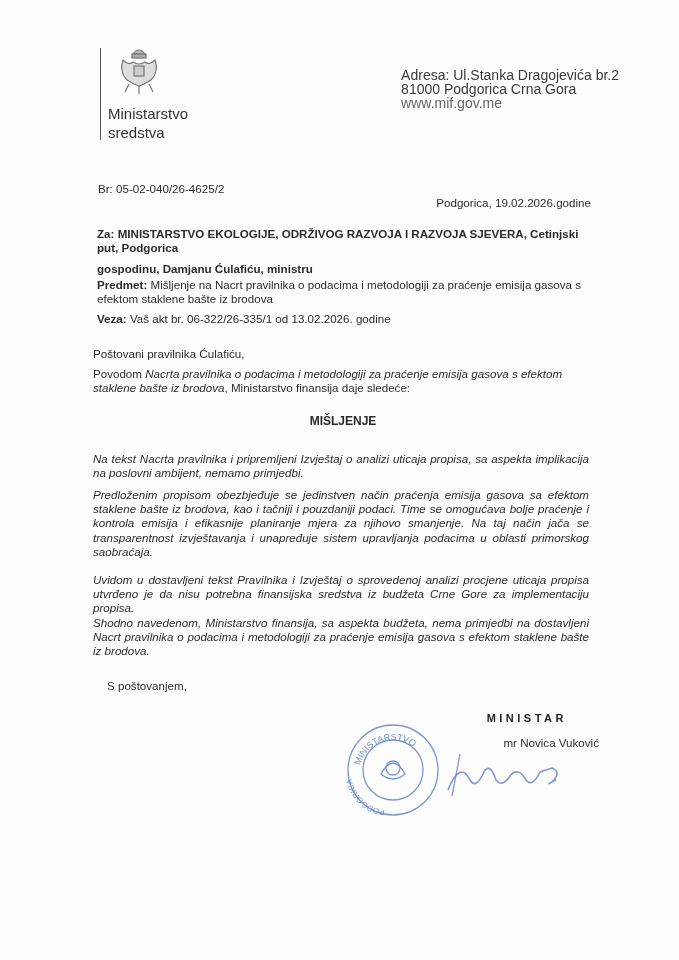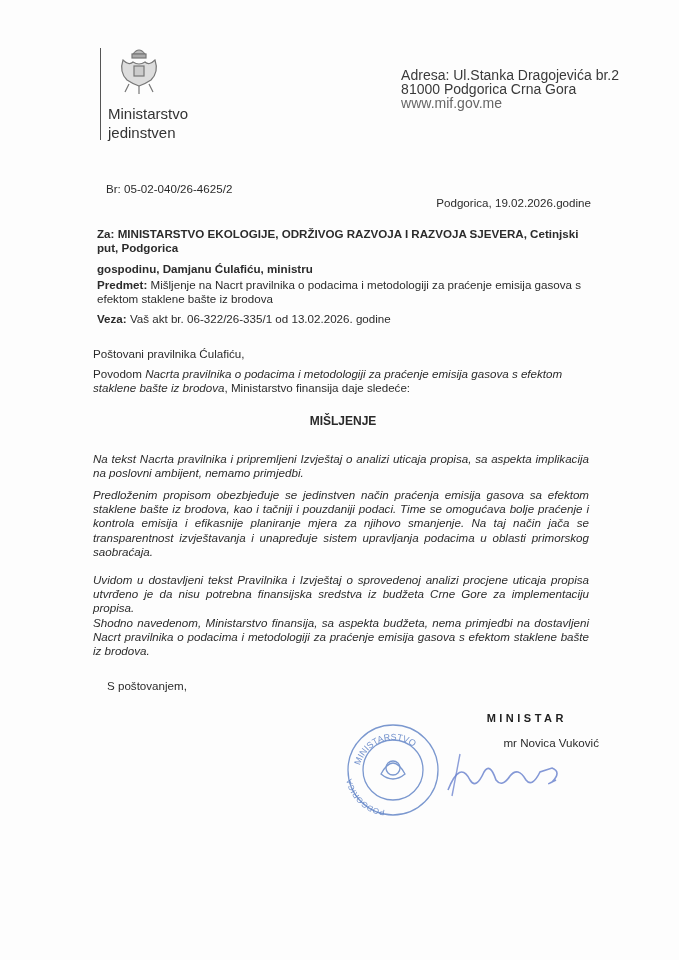--- a/index.html
+++ b/index.html
@@ -51,21 +51,21 @@
       right: 60px;
       top: 68px;
       font-size: 14px;
       line-height: 14px;
       color: #3a3a3a;
     }
     .address .web { color: #666; }
 
     
     .t { position: absolute; font-size: 11.6px; line-height: 14px; color: #2b2b2b; }
-    .ref-no { left: 106px; top: 182px; }
+    .ref-no { left: 98px; top: 182px; }
     .date { right: 88px; top: 196px; }
     .recipient { left: 97px; top: 227px; width: 500px; font-weight: bold; }
     .salutation-to { left: 97px; top: 262px; font-weight: bold; }
     .subject { left: 97px; top: 278px; width: 500px; }
     .link { left: 97px; top: 312px; }
     .b { font-weight: bold; }
 
     .greeting { left: 93px; top: 347px; }
     .intro { left: 93px; top: 367px; width: 500px; }
     .intro i { font-style: italic; }
@@ -136,21 +136,21 @@
     <g fill="none" stroke="#777" stroke-width="1.2">
       <path d="M18 10 Q24 2 30 10 Z" fill="#bbb"></path>
       <rect x="17" y="10" width="14" height="4" fill="#aaa"></rect>
       <path d="M8 16 Q4 28 12 36 Q18 40 24 42 Q30 40 36 36 Q44 28 40 16 Q34 22 30 18 Q24 22 18 18 Q14 22 8 16 Z" fill="#ddd"></path>
       <rect x="19" y="22" width="10" height="10" fill="#ccc"></rect>
       <path d="M14 40 L10 48 M34 40 L38 48 M24 42 L24 50"></path>
     </g>
   </svg>
   <div class="ministry-name">
     <div>Ministarstvo</div>
-    <div>jedinstven</div>
+    <div>sredstva</div>
   </div>
 
   <div class="address">
     <div>Adresa: Ul.Stanka Dragojevića br.2</div>
     <div>81000 Podgorica Crna Gora</div>
     <div class="web">www.mif.gov.me</div>
   </div>
 
   <div class="t ref-no">Br: 05-02-040/26-4625/2</div>
   <div class="t date">Podgorica, 19.02.2026.godine</div>

